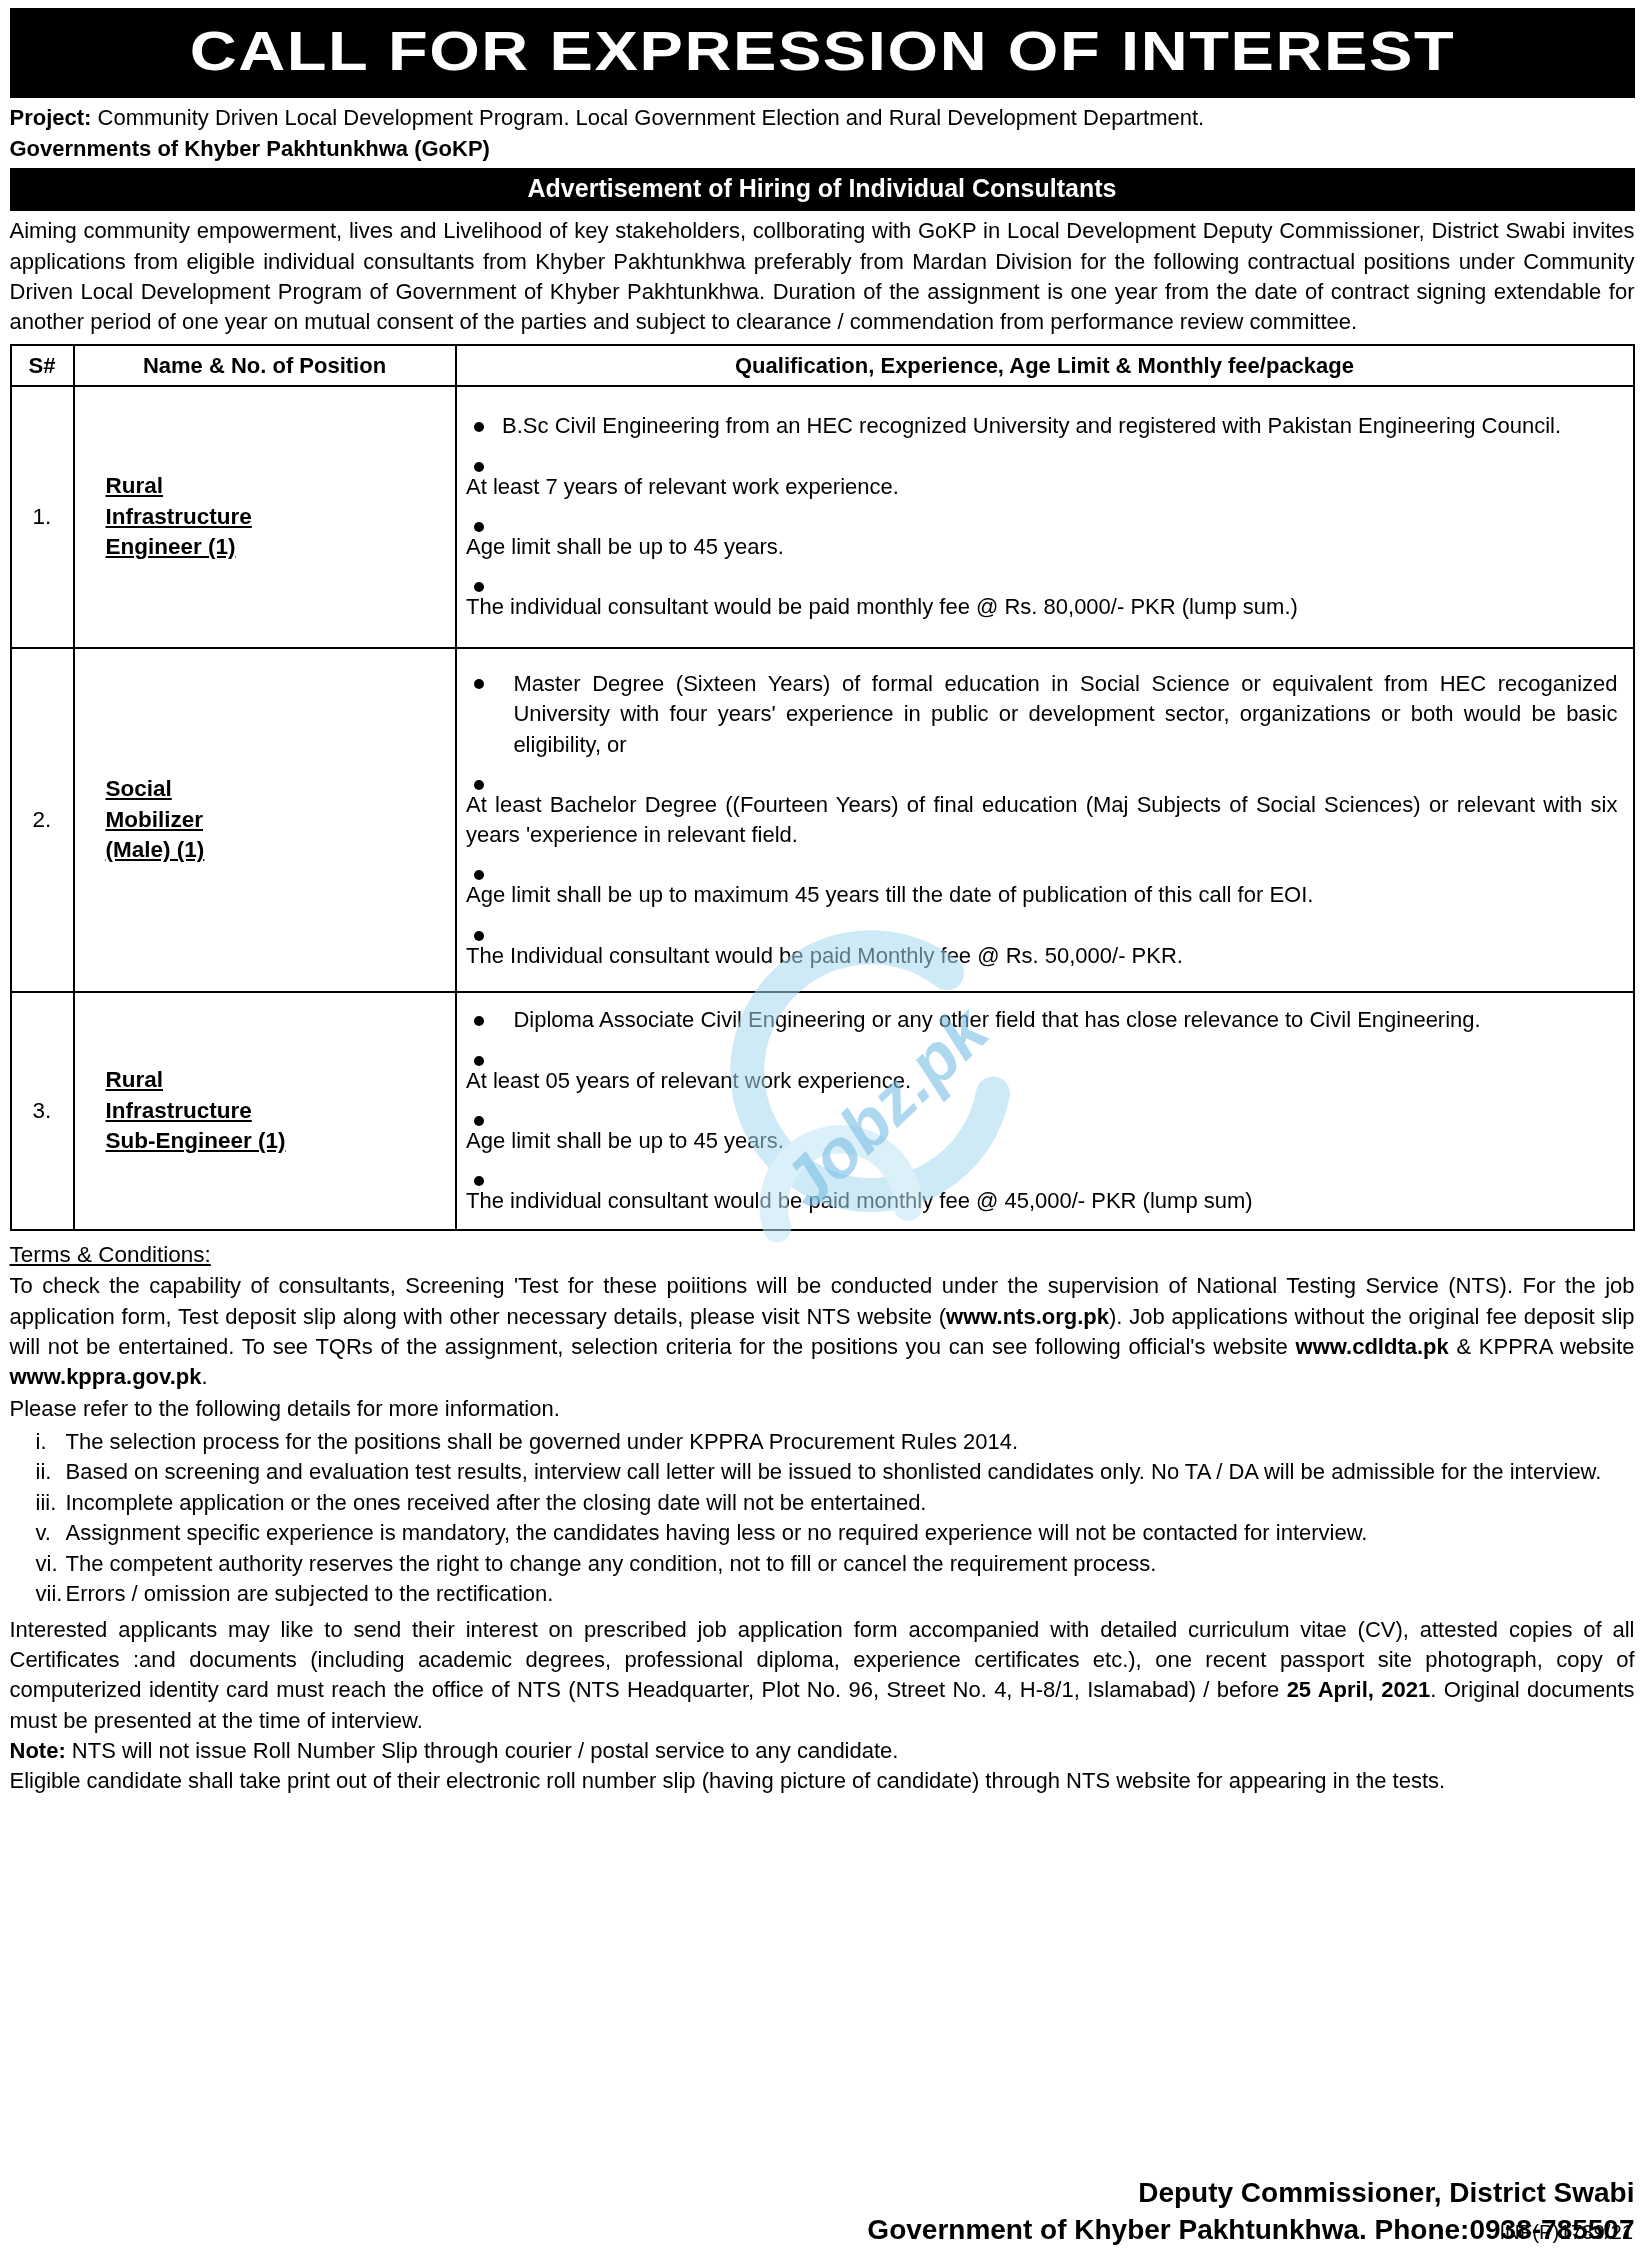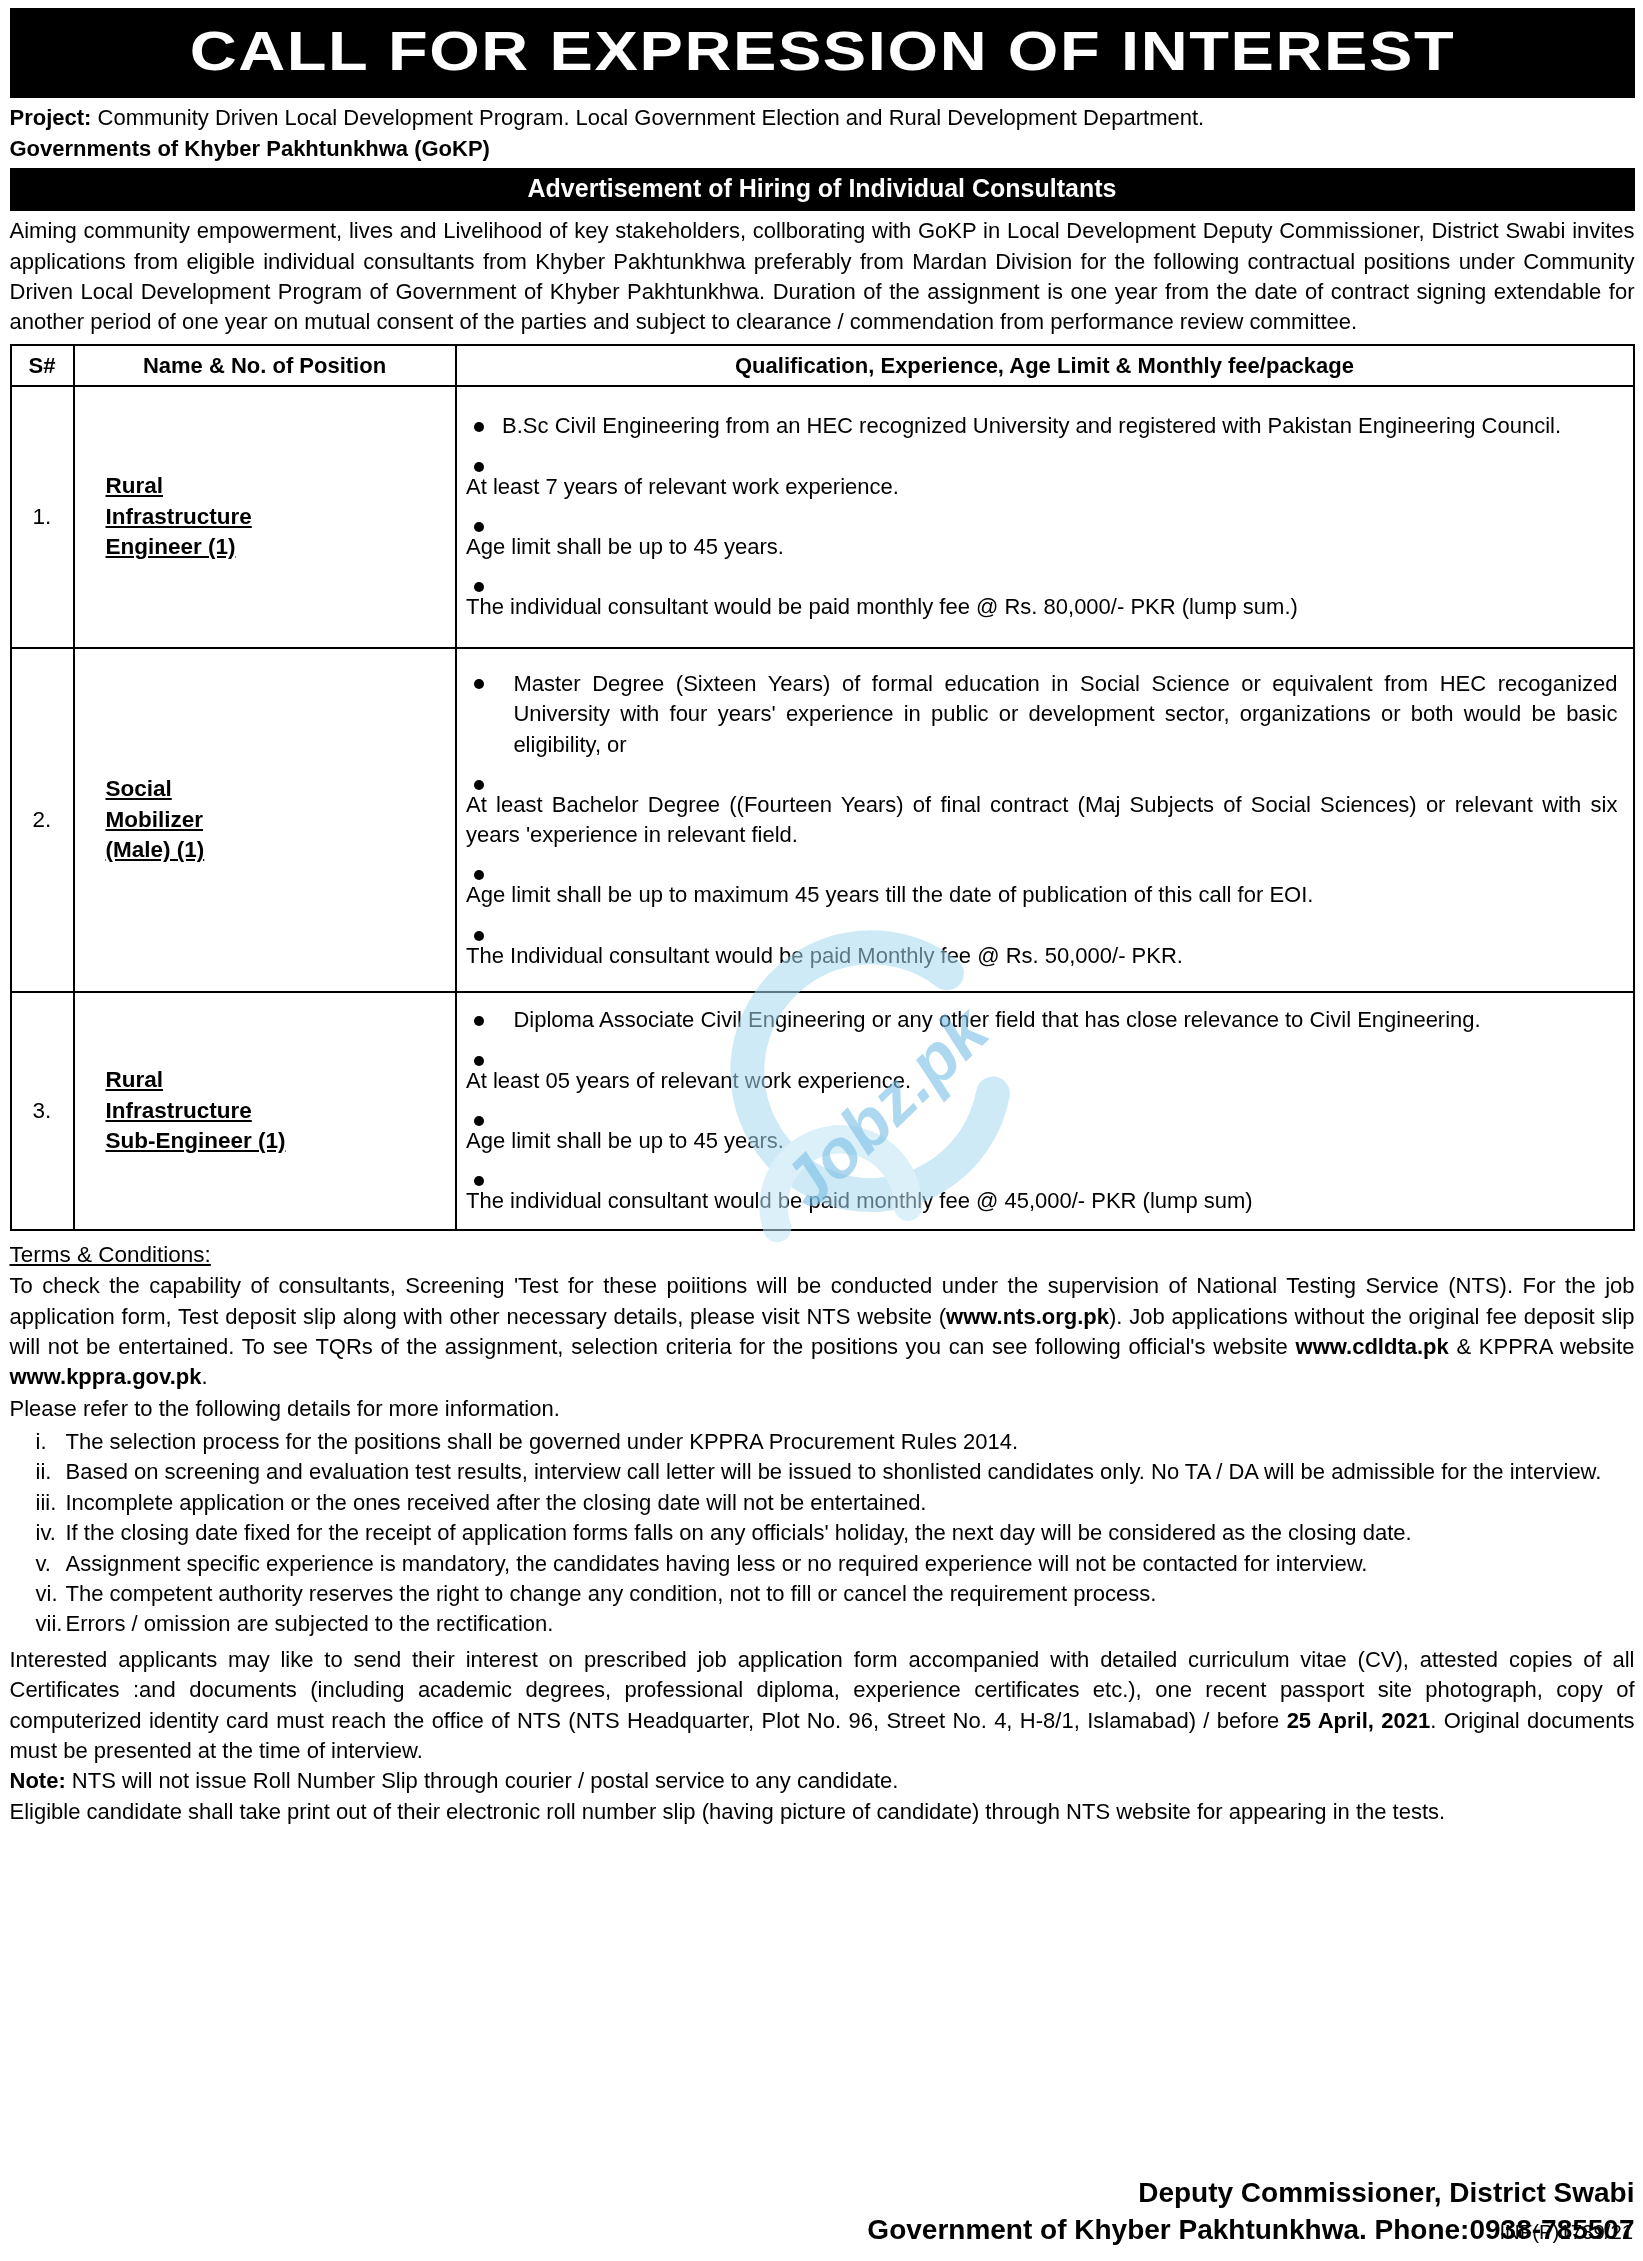--- a/index.html
+++ b/index.html
@@ -188,21 +188,21 @@
         <td class="pos">Social
 Mobilizer
 (Male) (1)</td>
         <td class="qual">
           <div class="bullet">
               <span class="dot"></span>
               <span class="btxt">Master Degree (Sixteen Years) of formal education in Social Science or equivalent from HEC recoganized University with four years' experience in public or development sector, organizations or both would be basic eligibility, or</span>
             </div>
           <div class="bullet">
               <span class="dot"></span>
-              <span class="btxt">At least Bachelor Degree ((Fourteen Years) of final contract (Maj Subjects of Social Sciences) or relevant with six years 'experience in relevant field.</span>
+              <span class="btxt">At least Bachelor Degree ((Fourteen Years) of final education (Maj Subjects of Social Sciences) or relevant with six years 'experience in relevant field.</span>
             </div>
           <div class="bullet">
               <span class="dot"></span>
               <span class="btxt">Age limit shall be up to maximum 45 years till the date of publication of this call for EOI.</span>
             </div>
           <div class="bullet">
               <span class="dot"></span>
               <span class="btxt">The Individual consultant would be paid Monthly fee @ Rs. 50,000/- PKR.</span>
             </div>
         </td>
@@ -245,24 +245,20 @@
         <span class="num">i.</span>
         <span class="txt">The selection process for the positions shall be governed under KPPRA Procurement Rules 2014.</span>
       </div>
     <div class="roman-item">
         <span class="num">ii.</span>
         <span class="txt">Based on screening and evaluation test results, interview call letter will be issued to shonlisted candidates only. No TA / DA will be admissible for the interview.</span>
       </div>
     <div class="roman-item">
         <span class="num">iii.</span>
         <span class="txt">Incomplete application or the ones received after the closing date will not be entertained.</span>
-      </div>
-    <div class="roman-item">
-        <span class="num">iv.</span>
-        <span class="txt">If the closing date fixed for the receipt of application forms falls on any officials' holiday, the next day will be considered as the closing date.</span>
       </div>
     <div class="roman-item">
         <span class="num">v.</span>
         <span class="txt">Assignment specific experience is mandatory, the candidates having less or no required experience will not be contacted for interview.</span>
       </div>
     <div class="roman-item">
         <span class="num">vi.</span>
         <span class="txt">The competent authority reserves the right to change any condition, not to fill or cancel the requirement process.</span>
       </div>
     <div class="roman-item">

